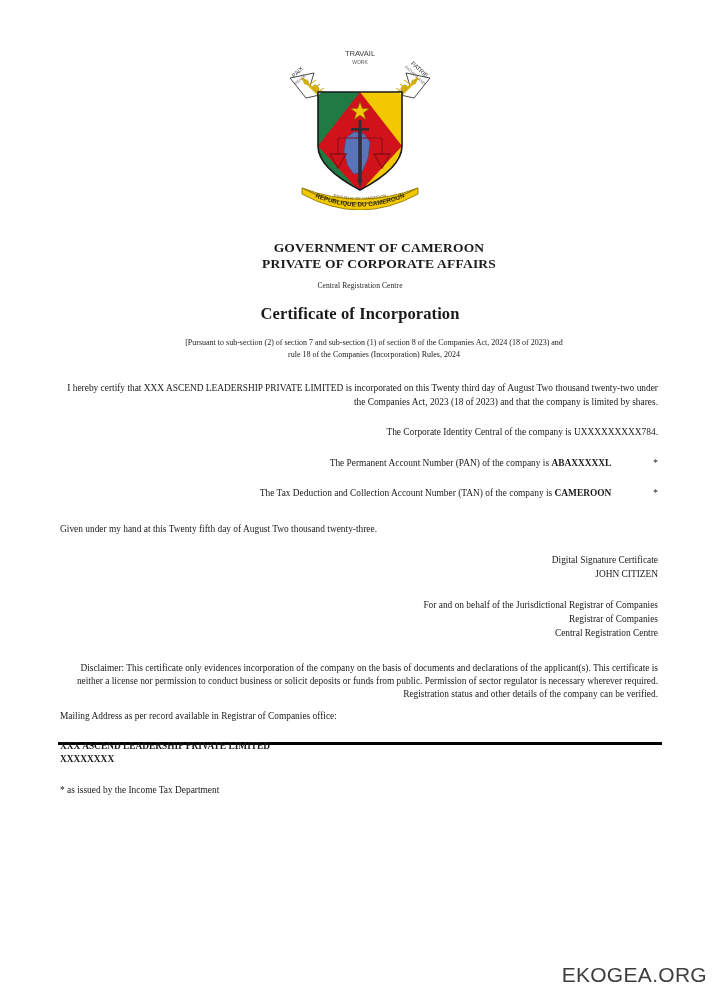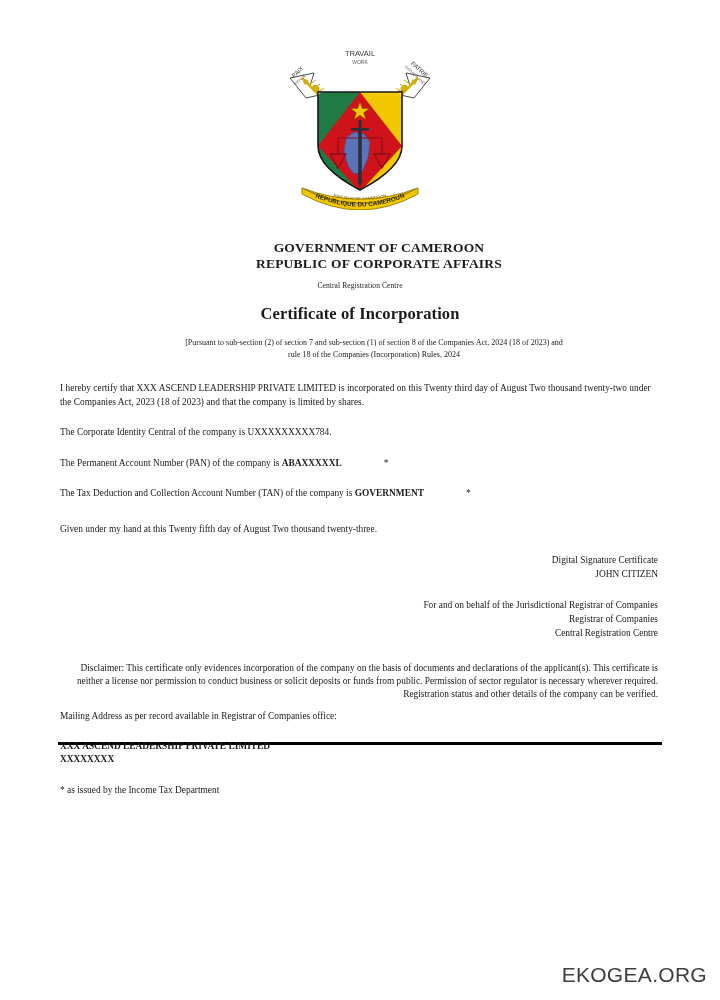--- a/index.html
+++ b/index.html
@@ -74,21 +74,21 @@
   .body-area {
     position: absolute;
     left: 60px;
     right: 62px;
     top: 382px;
     font-size: 9.4px;
     line-height: 13.5px;
   }
   .para {
     margin: 0 0 17px 0;
-    text-align: left;
+    text-align: right;
   }
   .b { font-weight: bold; }
   .ast { display: inline-block; padding-left: 42px; }
 
   .given {
     margin: 0;
     padding-top: 5px;
   }
 
   
@@ -258,42 +258,42 @@
         </text>
         <text font-family="Liberation Sans, sans-serif" font-size="6.4" font-weight="bold" fill="#3a3000">
           <textPath href="#scrollPathFr" startOffset="50%" text-anchor="middle">REPUBLIQUE DU CAMEROUN</textPath>
         </text>
       </g>
     </svg>
   </div>
 
   <div class="heading">
     <div class="gov-line">GOVERNMENT OF CAMEROON</div>
-    <div class="gov-line">REPUBLIC OF CORPORATE AFFAIRS</div>
+    <div class="gov-line">PRIVATE OF CORPORATE AFFAIRS</div>
     <div class="centre-line">Central Registration Centre</div>
     <div class="cert-title">Certificate of Incorporation</div>
     <div class="pursuant">
       <div>[Pursuant to sub-section (2) of section 7 and sub-section (1) of section 8 of the Companies Act, 2024 (18 of 2023) and</div>
       <div>rule 18 of the Companies (Incorporation) Rules, 2024</div>
     </div>
   </div>
 
   <div class="body-area">
     <p class="para">I hereby certify that XXX ASCEND LEADERSHIP PRIVATE LIMITED is incorporated on this Twenty third day of August Two thousand twenty-two under the Companies Act, 2023 (18 of 2023) and that the company is limited by shares.</p>
 
     <p class="para">
       <span>The Corporate Identity Central of the company is </span><span>UXXXXXXXXX784.</span>
     </p>
 
     <p class="para">
       <span>The Permanent Account Number (PAN) of the company is </span><span class="b">ABAXXXXXL</span><span class="ast">*</span>
     </p>
 
     <p class="para">
-      <span>The Tax Deduction and Collection Account Number (TAN) of the company is </span><span class="b">GOVERNMENT</span><span class="ast">*</span>
+      <span>The Tax Deduction and Collection Account Number (TAN) of the company is </span><span class="b">CAMEROON</span><span class="ast">*</span>
     </p>
 
     <p class="given">Given under my hand at this Twenty fifth day of August Two thousand twenty-three.</p>
   </div>
 
   <div class="sig-block">
     <span class="sig-line">Digital Signature Certificate</span>
     <span class="sig-line">JOHN CITIZEN</span>
     <div class="sig-gap"></div>
     <span class="sig-line">For and on behalf of the Jurisdictional Registrar of Companies</span>

